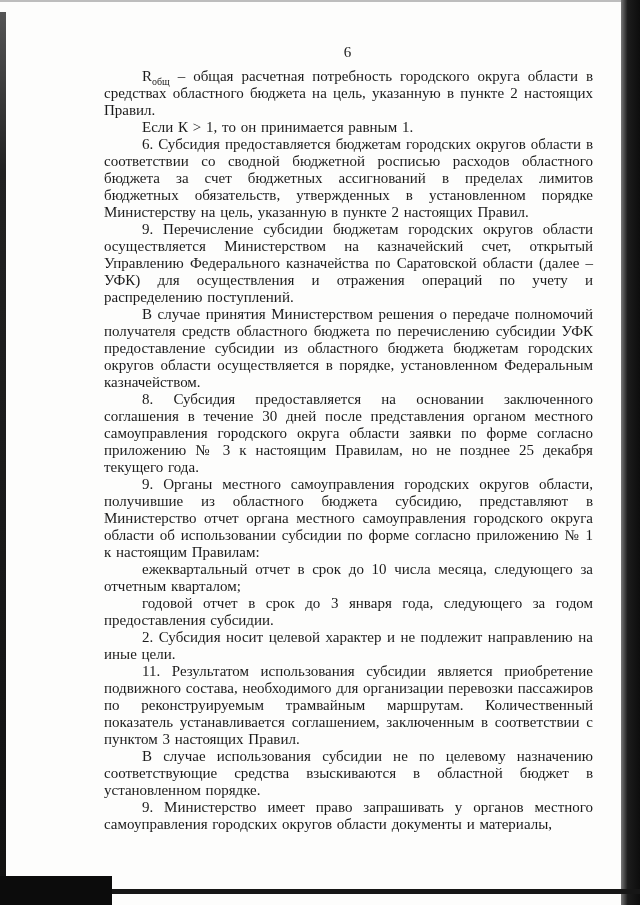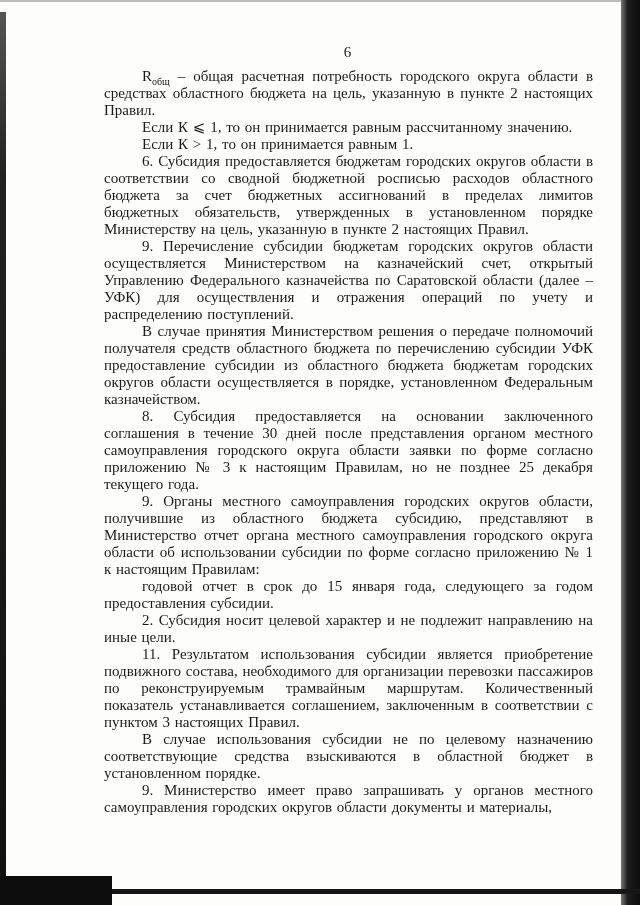--- a/index.html
+++ b/index.html
@@ -86,26 +86,26 @@
   <div class="edge-top-line"></div>
   <div class="edge-left"></div>
   <div class="edge-right"></div>
   <div class="edge-bottom-line"></div>
   <div class="edge-bottom-block"></div>
 
   <div class="page-number">6</div>
 
   <div class="text-block">
       <p class="para">R<sub>общ</sub> – общая расчетная потребность городского округа области в средствах областного бюджета на цель, указанную в пункте 2 настоящих Правил.</p>
-      <p class="para">Если К ⩽ 1, то он принимается равным рассчитанному значению.</p>
       <p class="para">Если К &gt; 1, то он принимается равным 1.</p>
       <p class="para">6. Субсидия предоставляется бюджетам городских округов области в соответствии со сводной бюджетной росписью расходов областного бюджета за счет бюджетных ассигнований в пределах лимитов бюджетных обязательств, утвержденных в установленном порядке Министерству на цель, указанную в пункте 2 настоящих Правил.</p>
       <p class="para">9. Перечисление субсидии бюджетам городских округов области осуществляется Министерством на казначейский счет, открытый Управлению Федерального казначейства по Саратовской области (далее – УФК) для осуществления и отражения операций по учету и распределению поступлений.</p>
       <p class="para">В случае принятия Министерством решения о передаче полномочий получателя средств областного бюджета по перечислению субсидии УФК предоставление субсидии из областного бюджета бюджетам городских округов области осуществляется в порядке, установленном Федеральным казначейством.</p>
       <p class="para">8. Субсидия предоставляется на основании заключенного соглашения в течение 30 дней после представления органом местного самоуправления городского округа области заявки по форме согласно приложению № 3 к настоящим Правилам, но не позднее 25 декабря текущего года.</p>
       <p class="para">9. Органы местного самоуправления городских округов области, получившие из областного бюджета субсидию, представляют в Министерство отчет органа местного самоуправления городского округа области об использовании субсидии по форме согласно приложению № 1 к настоящим Правилам:</p>
-      <p class="para">годовой отчет в срок до 15 января года, следующего за годом предоставления субсидии.</p>
+      <p class="para">ежеквартальный отчет в срок до 10 числа месяца, следующего за отчетным кварталом;</p>
+      <p class="para">годовой отчет в срок до 3 января года, следующего за годом предоставления субсидии.</p>
       <p class="para">2. Субсидия носит целевой характер и не подлежит направлению на иные цели.</p>
       <p class="para">11. Результатом использования субсидии является приобретение подвижного состава, необходимого для организации перевозки пассажиров по реконструируемым трамвайным маршрутам. Количественный показатель устанавливается соглашением, заключенным в соответствии с пунктом 3 настоящих Правил.</p>
       <p class="para">В случае использования субсидии не по целевому назначению соответствующие средства взыскиваются в областной бюджет в установленном порядке.</p>
       <p class="para">9. Министерство имеет право запрашивать у органов местного самоуправления городских округов области документы и материалы,</p>
     </div>
 </div>
 
 </body></html>

